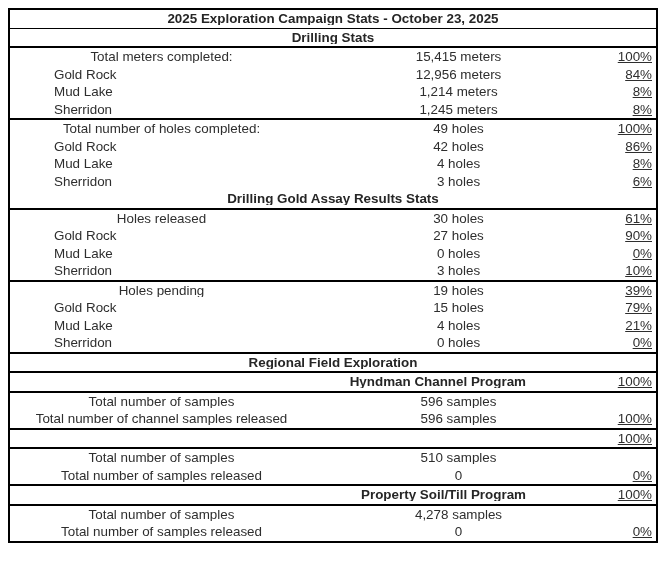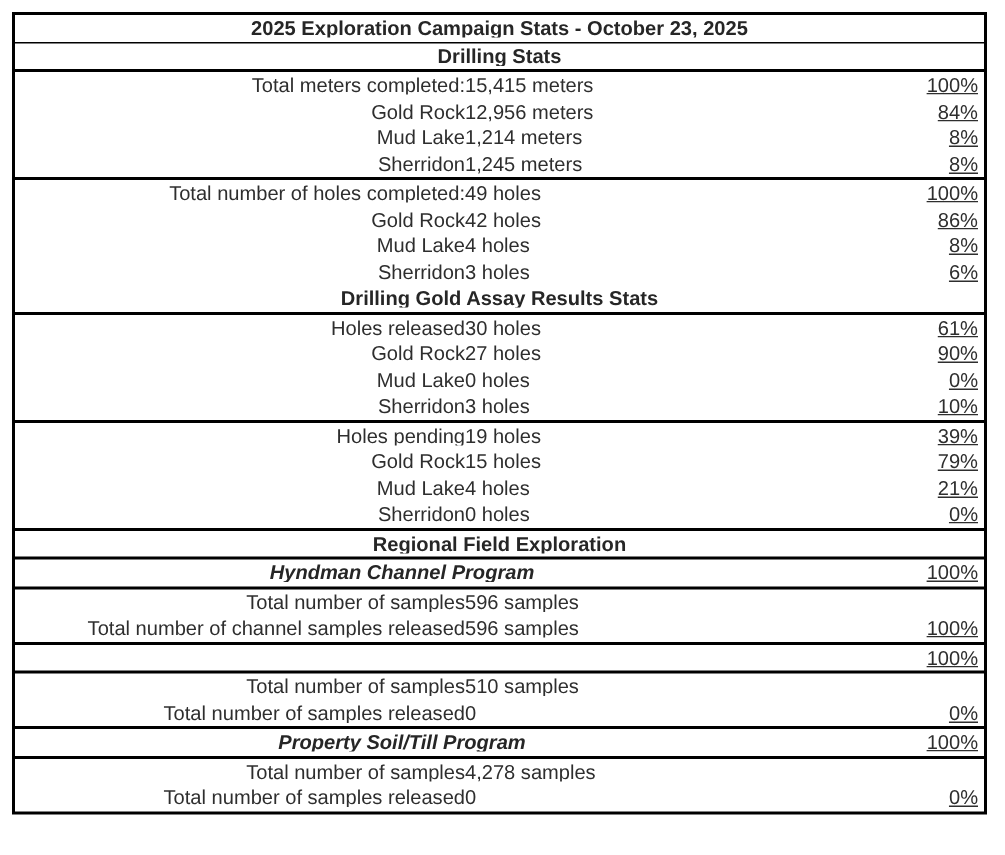--- a/index.html
+++ b/index.html
@@ -28,25 +28,25 @@
     font-size: 13.4px;
     line-height: 1;
     color: #2e2e2e;
     white-space: nowrap;
   }
   .row.title .cell,
   .row.section .cell,
   .row.program .cell.prog { font-weight: bold; color: #262626; }
   .cell { overflow: hidden; }
   .cell.full     { width: 100%; text-align: center; }
-  .cell.label    { width: 300px; padding-left: 3px; text-align: right; }
-  .cell.sublabel { width: 300px; text-align: right; }
-  .cell.value    { width: 297px; }
+  .cell.label    { width: 300px; padding-left: 3px; text-align: center; }
+  .cell.sublabel { width: 300px; text-align: left; padding-left: 44px; }
+  .cell.value    { width: 297px; text-align: center; }
   .cell.pct      { flex: 1; text-align: right; padding-right: 4px; text-decoration: underline; }
-  .cell.prog     { width: 516px; text-align: center; font-style: italic; }
+  .cell.prog     { width: 516px; text-align: right; }
   .cell.spacer   { width: 81px; }
 </style>
 </head>
 <body>
 
 <div class="stats-table">
     <div class="block" data-divider="thin">
       <div class="row title">
         <div class="cell full">2025 Exploration Campaign Stats - October 23, 2025</div>
       </div>

